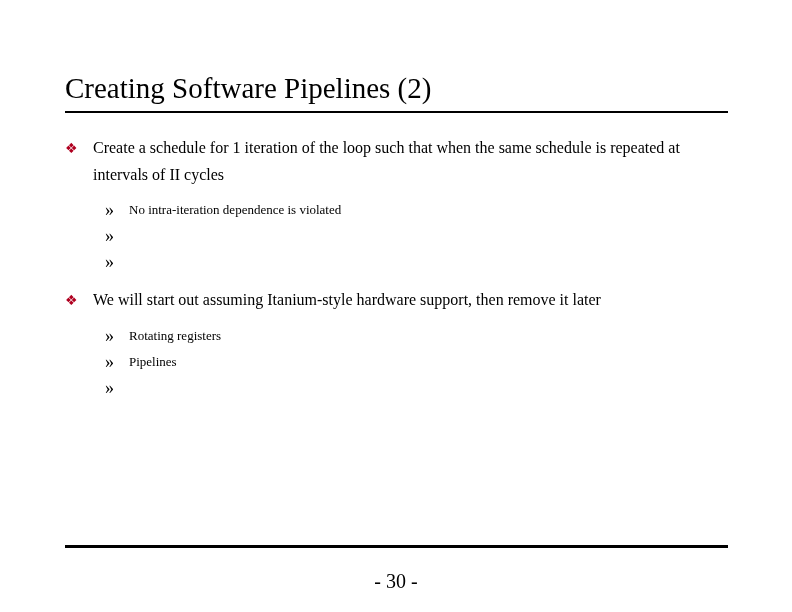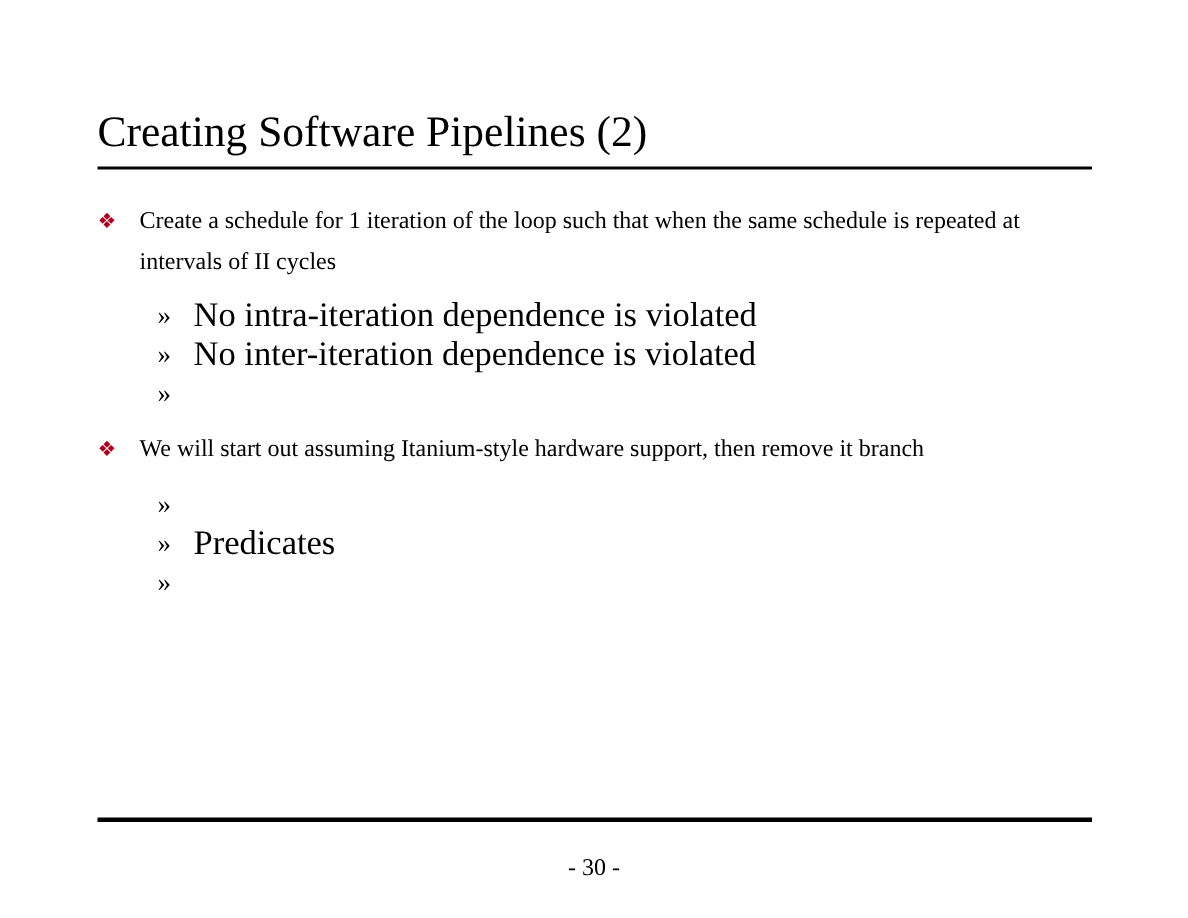--- a/index.html
+++ b/index.html
@@ -9,23 +9,23 @@
   .title { font-size: 29px; font-weight: 400; padding-bottom: 4px; }
   .title-rule { border: none; border-bottom: 2px solid #000; margin-top: 2px; }
   .body { position: absolute; left: 65px; top: 134px; width: 663px; }
   .l1 { display: flex; margin-top: 12px; }
   .l1:first-child { margin-top: 0; }
   .l1-bullet { flex: 0 0 28px; color: #b00020; font-size: 14px; line-height: 26px; padding-top: 2px; }
   .l1-text { font-size: 16px; line-height: 27px; }
   .l2-group { margin: 10px 0 10px 40px; }
   .l2 { display: flex; margin-top: 2px; }
   .l2-bullet { flex: 0 0 24px; font-size: 18px; line-height: 24px; }
-  .l2-text { font-size: 23px; line-height: 24px; }
+  .l2-text { font-size: 13px; line-height: 24px; }
   .footer-rule { position: absolute; left: 65px; top: 545px; width: 663px; border: none; border-bottom: 3px solid #000; }
-  .pagenum { position: absolute; left: 0; top: 570px; width: 792px; text-align: center; font-size: 16px; }
+  .pagenum { position: absolute; left: 0; top: 570px; width: 792px; text-align: center; font-size: 20px; }
 </style>
 </head>
 <body>
 
 <div class="slide">
 
   <div class="title-wrap">
     <div class="title">Creating Software Pipelines (2)</div>
     <hr class="title-rule">
   </div>
@@ -37,39 +37,39 @@
       <div class="l1-text">Create a schedule for 1 iteration of the loop such that when the same schedule is repeated at intervals of II cycles</div>
     </div>
 
     <div class="l2-group">
       <div class="l2">
         <div class="l2-bullet">»</div>
         <div class="l2-text">No intra-iteration dependence is violated</div>
       </div>
       <div class="l2">
         <div class="l2-bullet">»</div>
-        <div class="l2-text">No inter-iteration dependence is violated</div>
       </div>
       <div class="l2">
         <div class="l2-bullet">»</div>
       </div>
     </div>
 
     <div class="l1">
       <div class="l1-bullet">❖</div>
-      <div class="l1-text">We will start out assuming Itanium-style hardware support, then remove it branch</div>
+      <div class="l1-text">We will start out assuming Itanium-style hardware support, then remove it later</div>
     </div>
 
     <div class="l2-group">
       <div class="l2">
         <div class="l2-bullet">»</div>
+        <div class="l2-text">Rotating registers</div>
       </div>
       <div class="l2">
         <div class="l2-bullet">»</div>
-        <div class="l2-text">Predicates</div>
+        <div class="l2-text">Pipelines</div>
       </div>
       <div class="l2">
         <div class="l2-bullet">»</div>
       </div>
     </div>
 
   </div>
 
   <hr class="footer-rule">
   <div class="pagenum">- 30 -</div>

